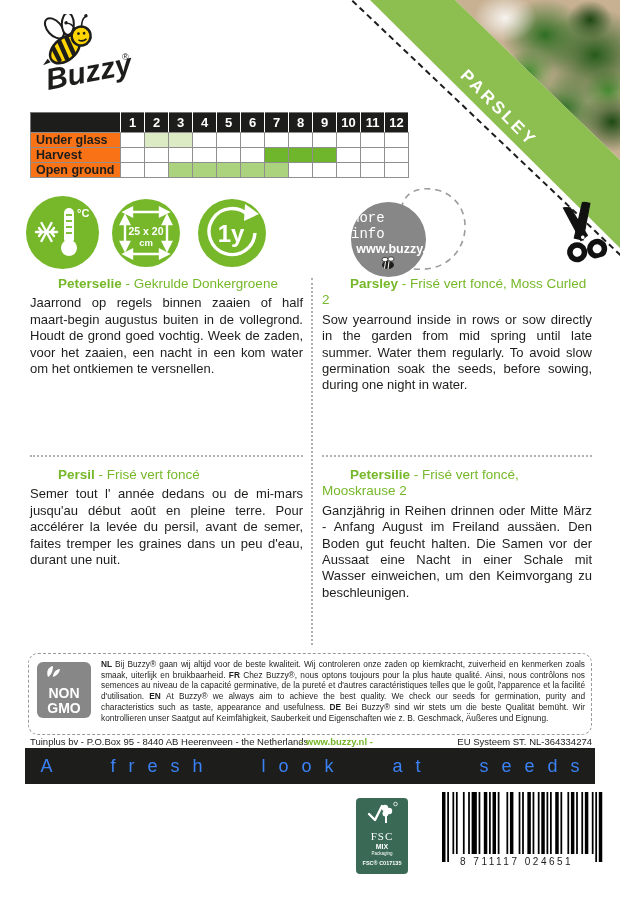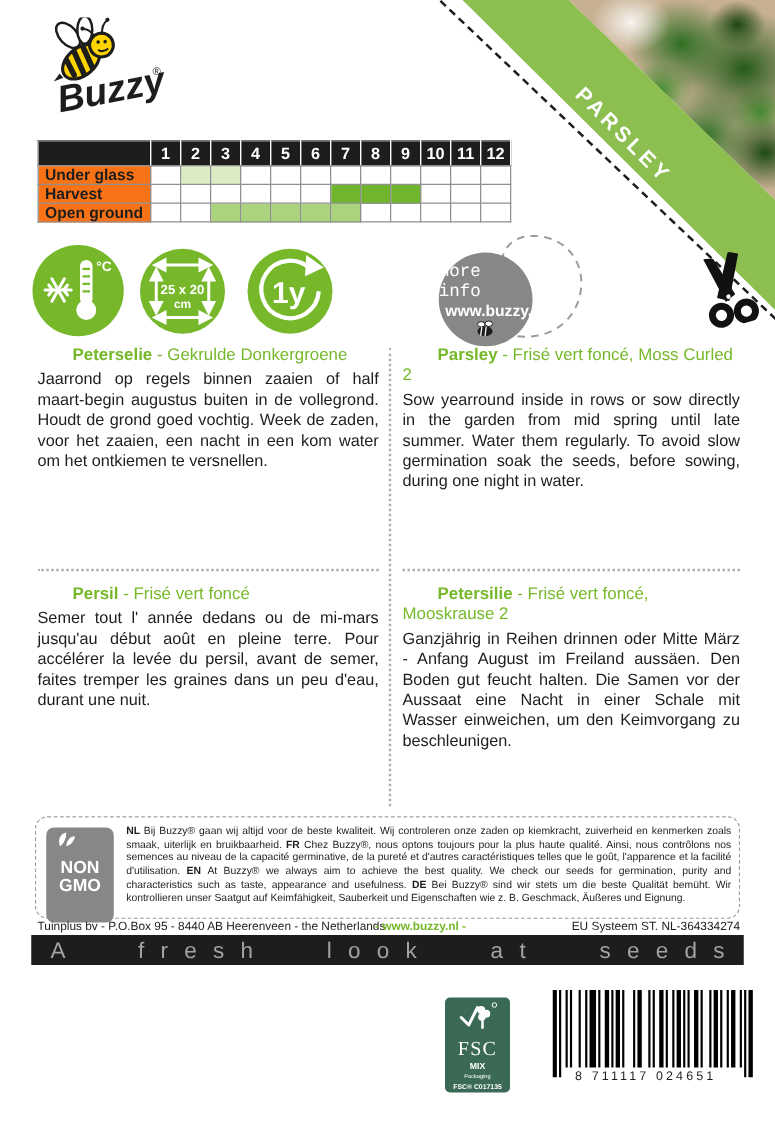--- a/index.html
+++ b/index.html
@@ -61,41 +61,41 @@
   .d-fr{left:30px;top:467px;}
   .d-de{left:322px;top:467px;width:270px;}
   .div-v{position:absolute;left:311px;top:278px;height:367px;border-left:2px dotted #b0b0b0;}
   .div-h{position:absolute;top:455px;border-top:2px dotted #b0b0b0;}
   .div-h.left{left:30px;width:273px;}
   .div-h.right{left:322px;width:270px;}
 
   
   .quality{position:absolute;left:28px;top:653px;width:562px;height:80px;
            border:1px dashed #9a9a9a;border-radius:10px;}
-  .nongmo{position:absolute;left:8px;top:8px;width:54px;height:76px;background:#878787;border-radius:6px;
+  .nongmo{position:absolute;left:8px;top:8px;width:54px;height:56px;background:#878787;border-radius:6px;
           color:#fff;text-align:center;font-weight:bold;font-size:14px;line-height:14.5px;}
   .nongmo .leaves{position:absolute;left:7px;top:3px;}
   .nongmo .txt{position:absolute;left:0;right:0;top:24px;}
   .qtext{position:absolute;left:72px;top:5px;width:484px;font-size:8.3px;line-height:10.7px;
          text-align:justify;color:#1d1d1b;}
 
   
   .addr{position:absolute;left:30px;top:736px;font-size:9.5px;}
   .web{position:absolute;left:300px;top:736px;font-size:9.5px;font-weight:bold;color:#76b82a;}
   .eu{position:absolute;right:28px;top:736px;font-size:9.5px;}
 
   
-  .slogan{position:absolute;left:25px;top:748px;width:570px;height:24px;background:#1d1d1b;
-          color:#a3a3a3;display:flex;align-items:center;justify-content:center;}
+  .slogan{position:absolute;left:25px;top:748px;width:570px;height:36px;background:#1d1d1b;
+          color:#3b82f6;display:flex;align-items:center;justify-content:center;}
   .slogan span{font-size:18px;letter-spacing:13px;word-spacing:28px;white-space:nowrap;padding-left:13px;}
 
   
   .fsc{position:absolute;left:356px;top:798px;width:52px;height:76px;background:#3a6a55;border-radius:4px;
        color:#fff;text-align:center;}
-  .fsc .t{font-family:"Liberation Serif",serif;font-size:16px;letter-spacing:1px;margin-top:1px;}
+  .fsc .t{font-family:"Liberation Serif",serif;font-size:11px;letter-spacing:1px;margin-top:1px;}
   .fsc .m{font-size:7px;font-weight:bold;margin-top:1px;}
   .fsc .p{font-size:4.5px;margin-top:1px;}
   .fsc .lic{font-size:5.5px;font-weight:bold;margin-top:4px;}
   .barcode{position:absolute;left:442px;top:792px;}
   .bdigits{position:absolute;left:420px;top:856px;font-size:10px;letter-spacing:2.5px;white-space:nowrap;margin-left:40px;}
 </style>
 </head>
 <body>
 
 <div class="page">

